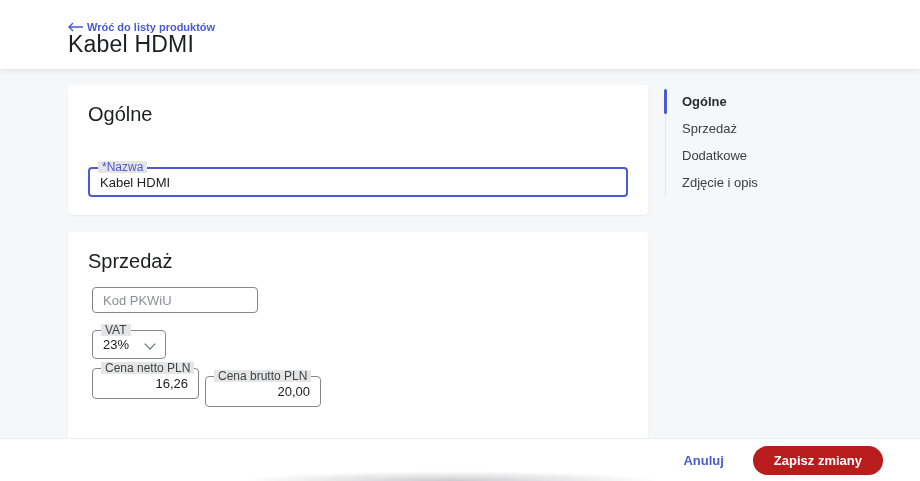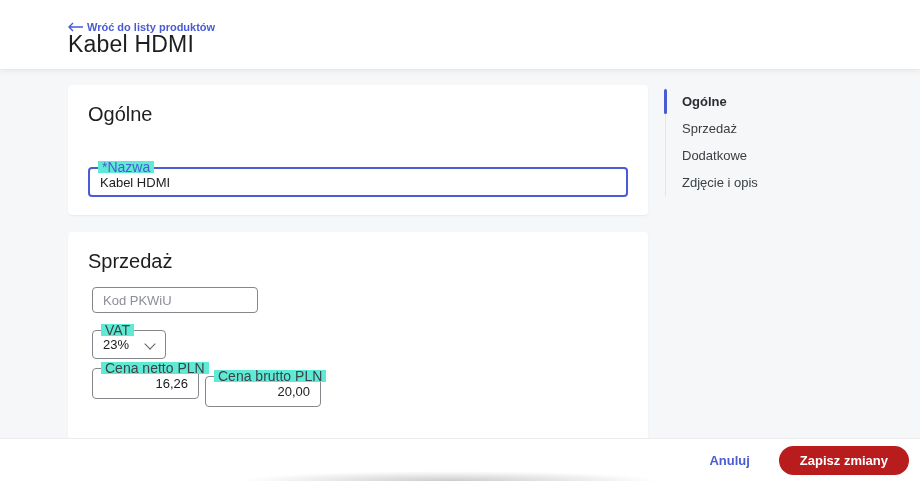--- a/index.html
+++ b/index.html
@@ -62,22 +62,22 @@
     content: ""; width: 8px; height: 8px; border-radius: 50%; background: #4a5bd4;
   }
 
   
   .mfield {
     position: absolute; background: #fff;
     border: 1px solid #85878c; border-radius: 4px;
   }
   .mfield .flabel {
     position: absolute; top: -7px; left: 8px;
-    background: #5eead4; padding: 0 4px;
-    font-size: 14px; color: #3f4246; white-space: nowrap; line-height: 12px;
+    background: #e5e5e5; padding: 0 4px;
+    font-size: 12px; color: #3f4246; white-space: nowrap; line-height: 12px;
   }
   .mfield input, .mfield .fvalue {
     width: 100%; height: 100%; border: 0; outline: none; background: transparent;
     font-family: "Liberation Sans", sans-serif;
     font-size: 13px; color: #202124; padding: 0 10px;
     display: flex; align-items: center;
   }
   .mfield input::placeholder { color: #8a8f96; }
   .mfield.focused { border: 2px solid #4a5bd4; }
   .mfield.focused .flabel { color: #4a5bd4; top: -8px; }
@@ -114,21 +114,21 @@
   .side-nav-item.active::before {
     content: ""; position: absolute; left: -2px; top: 1px; bottom: 1px;
     width: 3px; background: #4a5bd4; border-radius: 2px;
   }
 
   
   .footer-bar {
     position: absolute; left: 0; bottom: 0; width: 920px; height: 43px;
     background: #ffffff; border-top: 1px solid #ececef;
     display: flex; align-items: center; justify-content: flex-end;
-    padding-right: 11px; gap: 25px; z-index: 40;
+    padding-right: 37px; gap: 25px; z-index: 40;
   }
   .btn-text {
     border: 0; background: transparent; color: #4a5bd4;
     font-family: "Liberation Sans", sans-serif;
     font-size: 13px; font-weight: 700; cursor: pointer; padding: 6px 4px;
   }
   .btn-primary {
     border: 0; background: #b91c1c; color: #ffffff;
     font-family: Liberation Sans, sans-serif;
     font-size: 13px; font-weight: 700; cursor: pointer;

